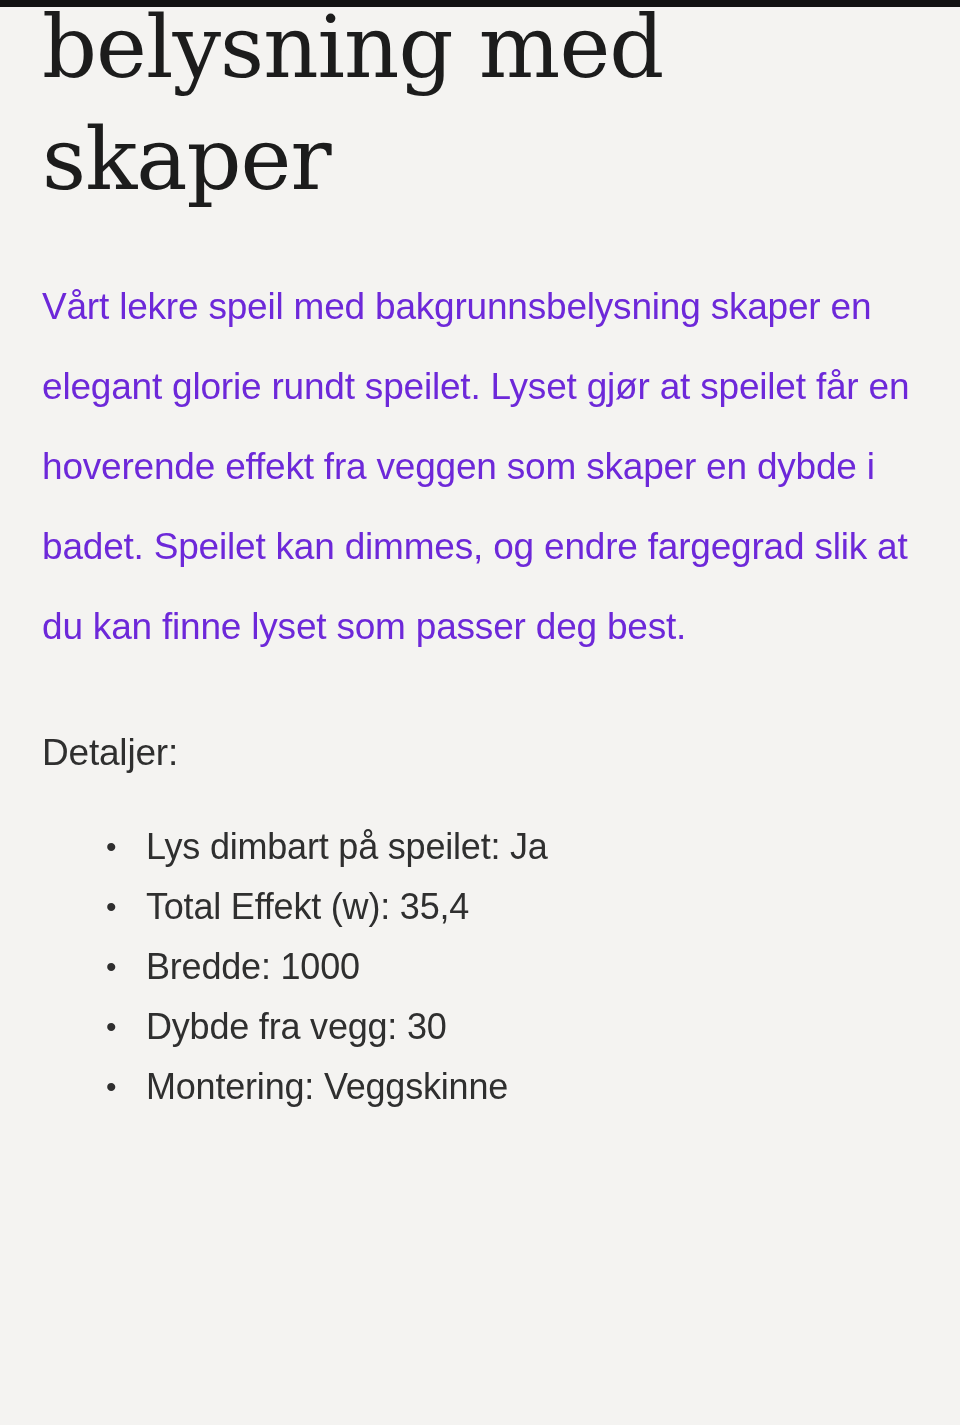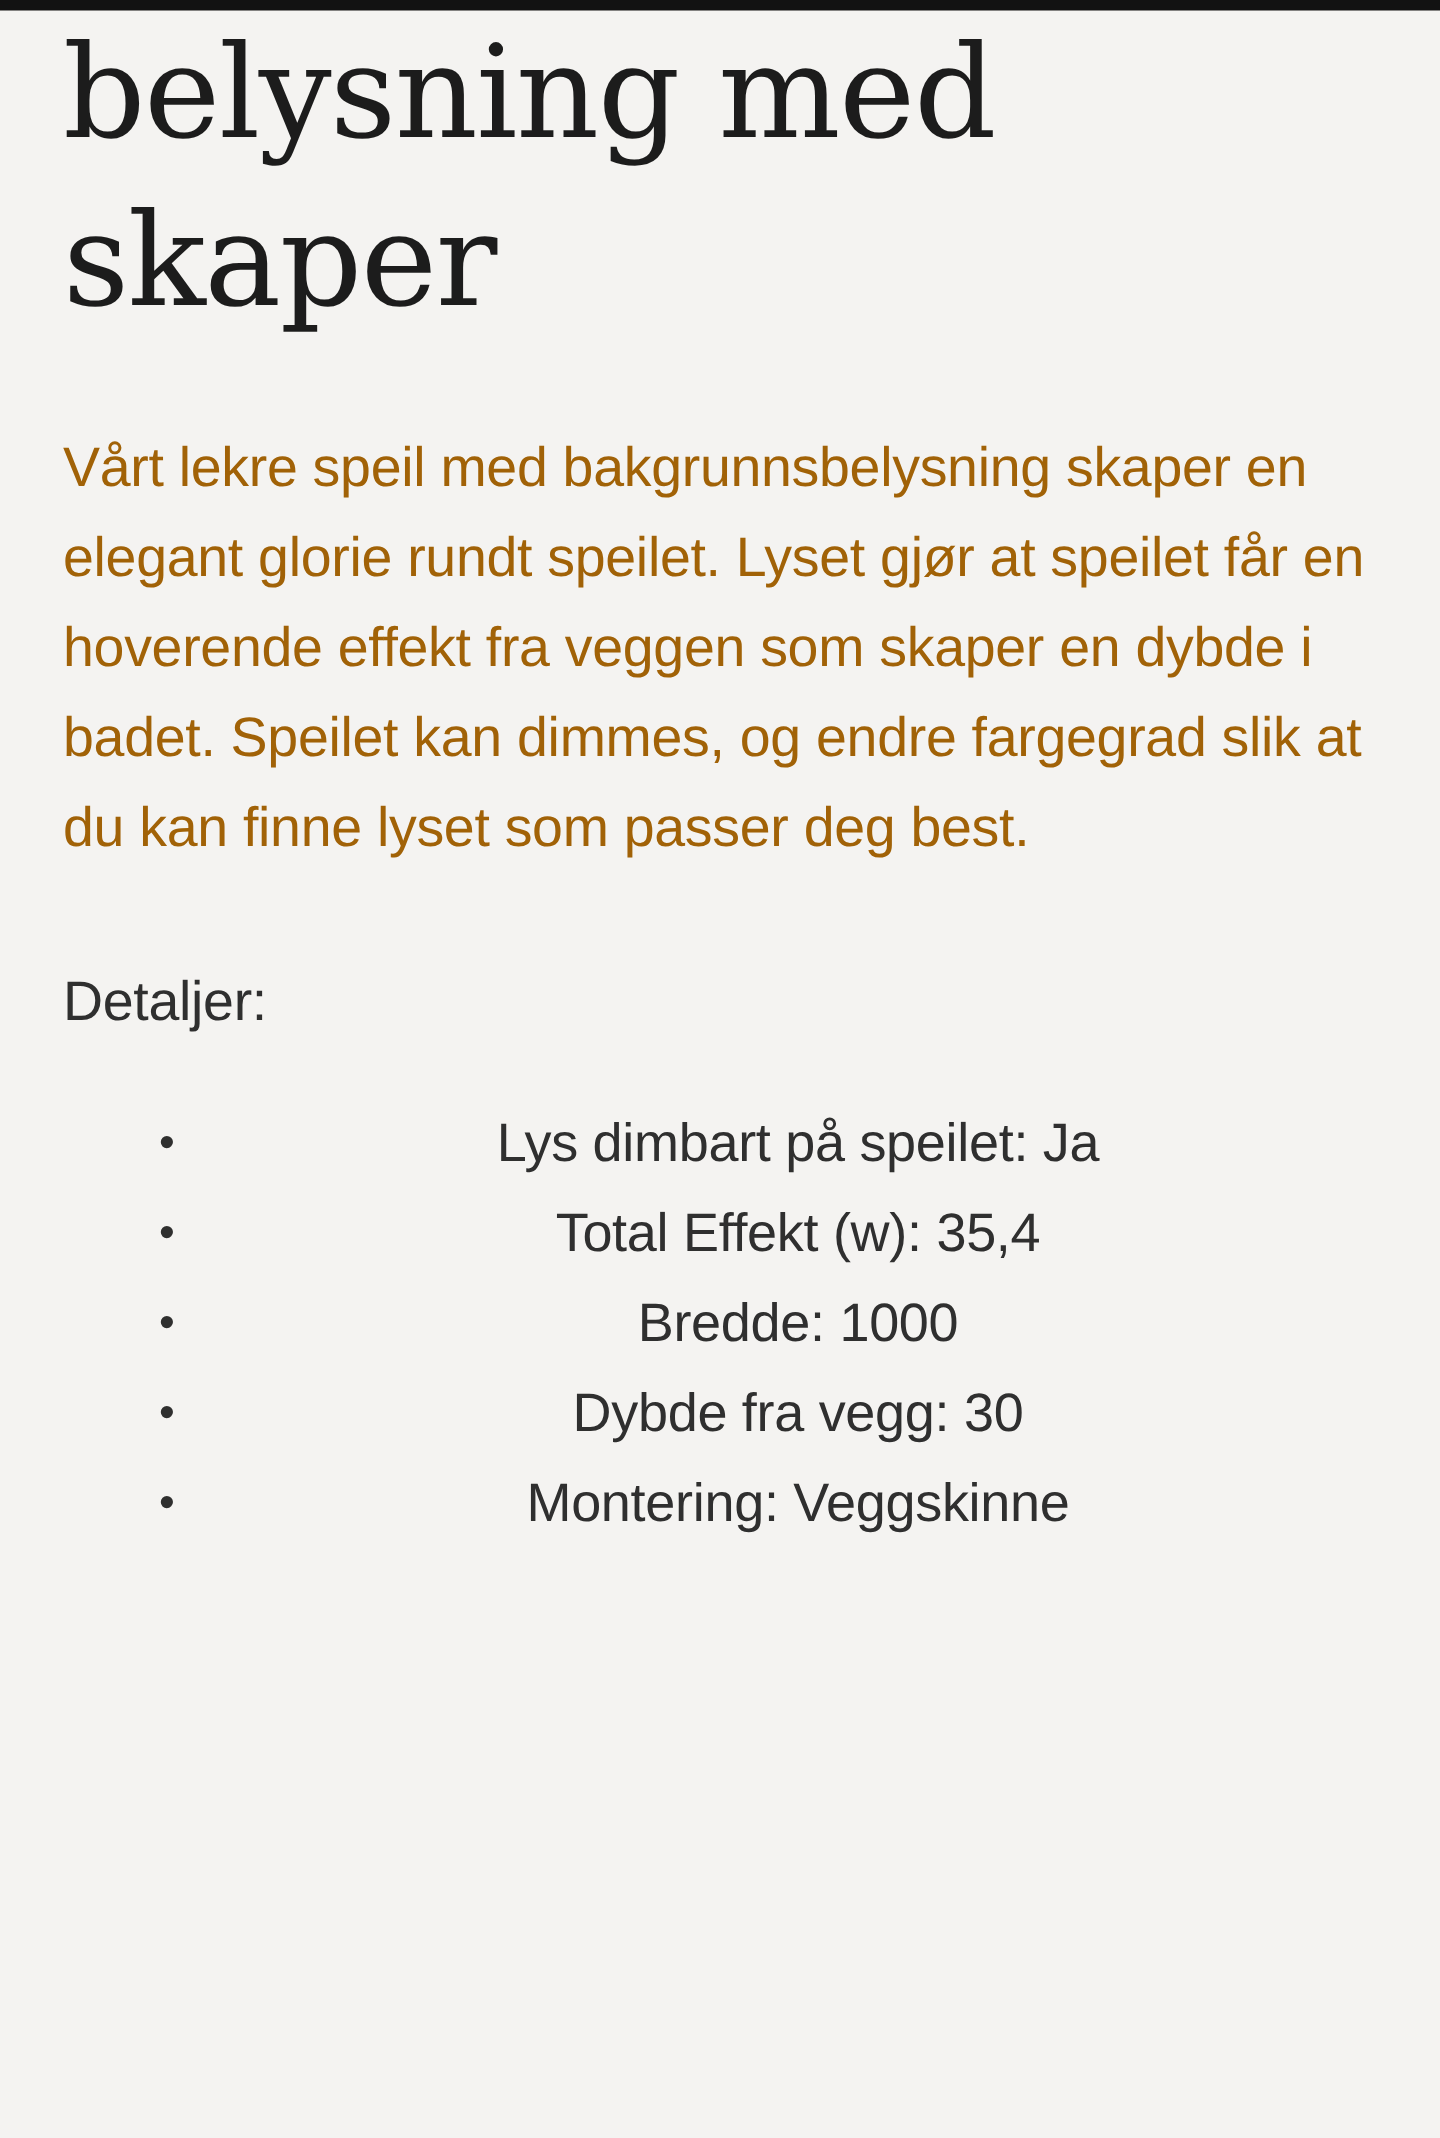--- a/index.html
+++ b/index.html
@@ -18,21 +18,21 @@
   .top-bar {
     position: absolute;
     top: 0;
     left: 0;
     width: 960px;
     height: 7px;
     background: #121212;
   }
   .page {
     position: absolute;
-    top: 20px;
+    top: 5px;
     left: 0;
     width: 960px;
     padding: 0 42px 0 42px;
     box-sizing: border-box;
   }
   .product-title {
     font-family: "DejaVu Serif", "Liberation Serif", serif;
     font-weight: 400;
     font-size: 86px;
     line-height: 112px;
@@ -45,38 +45,37 @@
     display: block;
     white-space: nowrap;
   }
   .title-clip {
     height: 228px;
     overflow: hidden;
     margin-top: -14px;
   }
   .body-text {
     font-size: 37px;
-    line-height: 60px;
-    color: #a16207;
+    line-height: 80px;
+    color: #6d28d9;
     margin: 48px 0 0 0;
     max-width: 930px;
     letter-spacing: -0.2px;
   }
   .details-label {
     font-size: 37px;
     line-height: 60px;
     color: #2f2f2f;
     margin: 56px 0 0 0;
     letter-spacing: -0.2px;
   }
   ul.spec-list {
     margin: 34px 0 0 0;
     padding: 0 0 0 104px;
     list-style: none;
-    text-align: center;
   }
   ul.spec-list li {
     font-size: 36px;
     line-height: 60px;
     color: #2f2f2f;
     position: relative;
     letter-spacing: -0.2px;
     white-space: nowrap;
   }
   ul.spec-list li::before {

